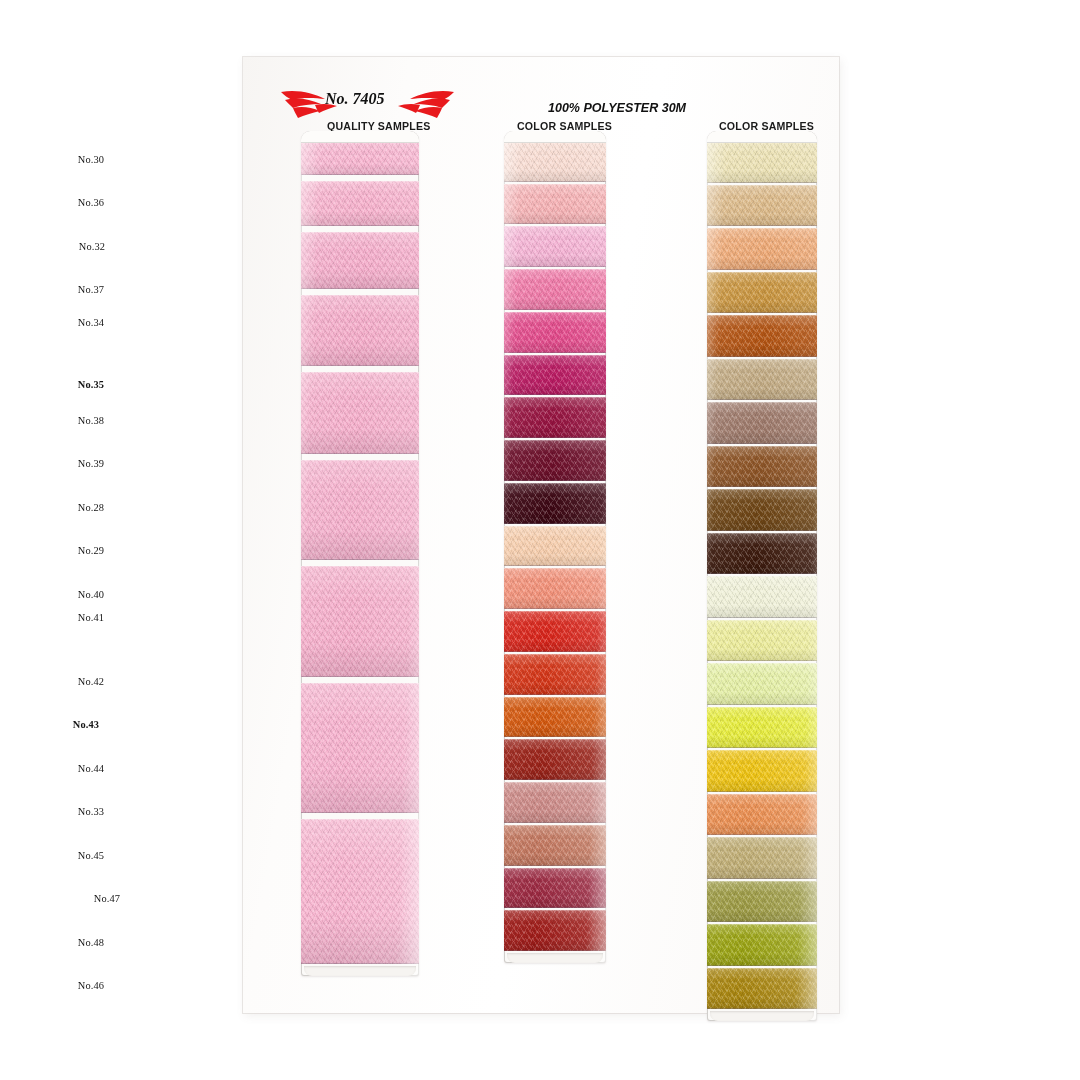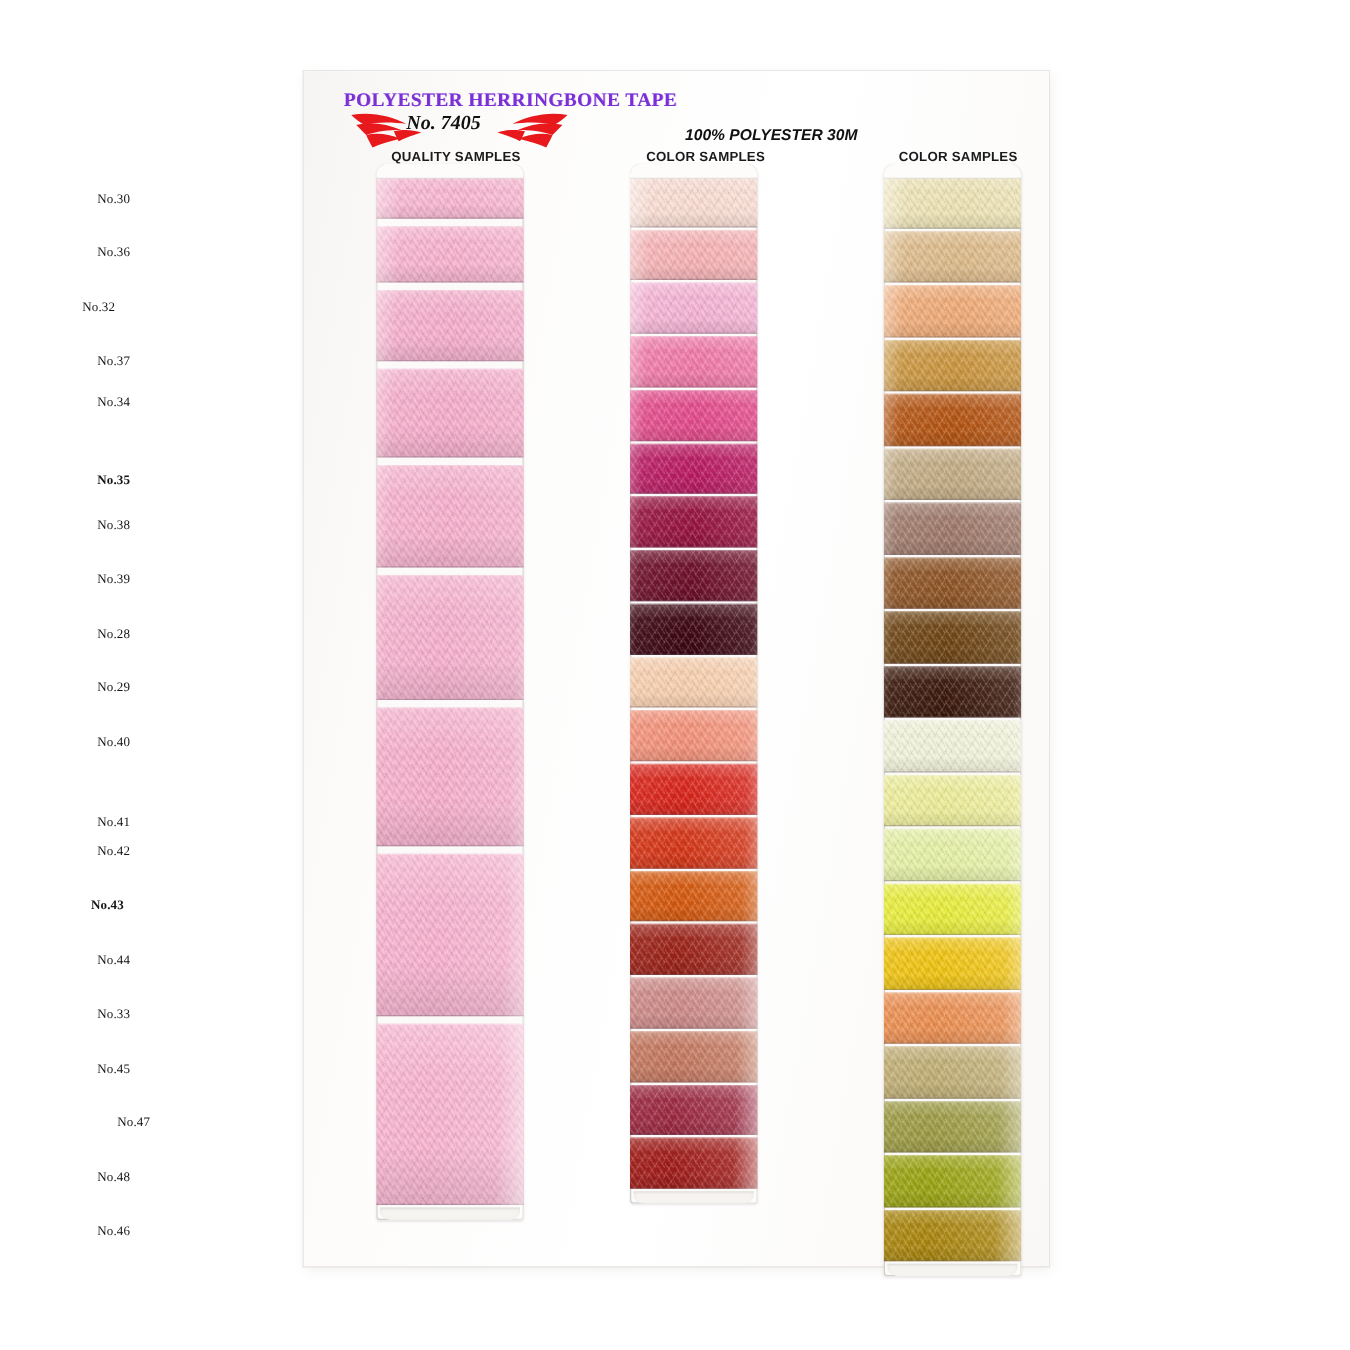--- a/index.html
+++ b/index.html
@@ -166,39 +166,38 @@
     white-space: nowrap;
     text-align: center;
     letter-spacing: 0.1px;
   }
 </style>
 </head>
 <body>
 
 <div id="card">
 
-  <div class="hdr-title">POLYESTER HERRINGBONE TAPE</div>
 
   <svg id="ribbon" viewBox="0 0 180 34">
     <g fill="#e8191c">
       <path d="M2 5 C18 2, 34 6, 46 12 C36 11, 24 10, 13 13 C9 11, 5 8, 2 5 Z"></path>
       <path d="M6 13 C18 10, 30 12, 42 17 C32 17, 22 18, 14 21 C11 18, 8 15, 6 13 Z"></path>
       <path d="M14 21 C22 19, 32 20, 41 24 C33 26, 25 28, 19 31 C17 27, 15 24, 14 21 Z"></path>
       <path d="M36 18 C44 16, 52 17, 58 19 C52 21, 45 23, 40 26 C38 23, 37 20, 36 18 Z"></path>
       <path d="M175 5 C159 2, 143 6, 131 12 C141 11, 153 10, 164 13 C168 11, 172 8, 175 5 Z"></path>
       <path d="M171 13 C159 10, 147 12, 135 17 C145 17, 155 18, 163 21 C166 18, 169 15, 171 13 Z"></path>
       <path d="M163 21 C155 19, 145 20, 136 24 C144 26, 152 28, 158 31 C160 27, 162 24, 163 21 Z"></path>
       <path d="M141 18 C133 16, 125 17, 119 19 C125 21, 132 23, 137 26 C139 23, 140 20, 141 18 Z"></path>
     </g>
   </svg>
 
   <div class="hdr-no">No. 7405</div>
   <div class="hdr-spec">100% POLYESTER   30M</div>
 
-  <div class="col-head" style="left:70px;">QUALITY SAMPLES</div>
+  <div class="col-head" style="left:84px;">QUALITY SAMPLES</div>
   <div class="col-head" style="left:274px;">COLOR SAMPLES</div>
   <div class="col-head" style="left:476px;">COLOR SAMPLES</div>
 
   <div class="column" id="col-0">
       <div class="slot" style="left: 58px; top: 74px; width: 118px; height: 845px;">
         <div class="cap"></div>
         <div class="foot"></div>
         <div class="tape" style="top: 10px; height: 32.0612px; background-color: rgb(247, 182, 208);">
           <div class="sheen"></div>
         </div>
@@ -351,30 +350,30 @@
         </div>
         <div class="tape" style="top: 793px; height: 39.5px; background-color: rgb(154, 163, 20);">
           <div class="sheen"></div>
         </div>
         <div class="tape" style="top: 836.5px; height: 39.5px; background-color: rgb(169, 134, 16);">
           <div class="sheen"></div>
         </div>
       </div>
       <div class="lbl" style="right: 139px; top: 96.75px;">No.30</div>
       <div class="lbl" style="right: 139px; top: 140.25px;">No.36</div>
-      <div class="lbl" style="right: 151px; top: 183.75px;">No.32</div>
+      <div class="lbl" style="right: 138px; top: 183.75px;">No.32</div>
       <div class="lbl" style="right: 139px; top: 227.25px;">No.37</div>
       <div class="lbl" style="right: 139px; top: 260px;">No.34</div>
       <div class="lbl" style="right: 139px; top: 322px; font-weight: bold;">No.35</div>
       <div class="lbl" style="right: 139px; top: 357.75px;">No.38</div>
       <div class="lbl" style="right: 139px; top: 401.25px;">No.39</div>
       <div class="lbl" style="right: 139px; top: 444.75px;">No.28</div>
       <div class="lbl" style="right: 139px; top: 488.25px;">No.29</div>
       <div class="lbl" style="right: 139px; top: 531.75px;">No.40</div>
-      <div class="lbl" style="right: 139px; top: 596px; padding-left: 15px;">No.41</div>
+      <div class="lbl" style="right: 139px; top: 555px; padding-left: 15px;">No.41</div>
       <div class="lbl" style="right: 139px; top: 618.75px;">No.42</div>
       <div class="lbl" style="right: 144px; top: 662.25px; font-weight: bold;">No.43</div>
       <div class="lbl" style="right: 139px; top: 705.75px;">No.44</div>
       <div class="lbl" style="right: 139px; top: 749.25px;">No.33</div>
       <div class="lbl" style="right: 139px; top: 792.75px;">No.45</div>
       <div class="lbl" style="right: 123px; top: 836.25px;">No.47</div>
       <div class="lbl" style="right: 139px; top: 879.75px;">No.48</div>
       <div class="lbl" style="right: 139px; top: 923.25px;">No.46</div>
     </div>
 

